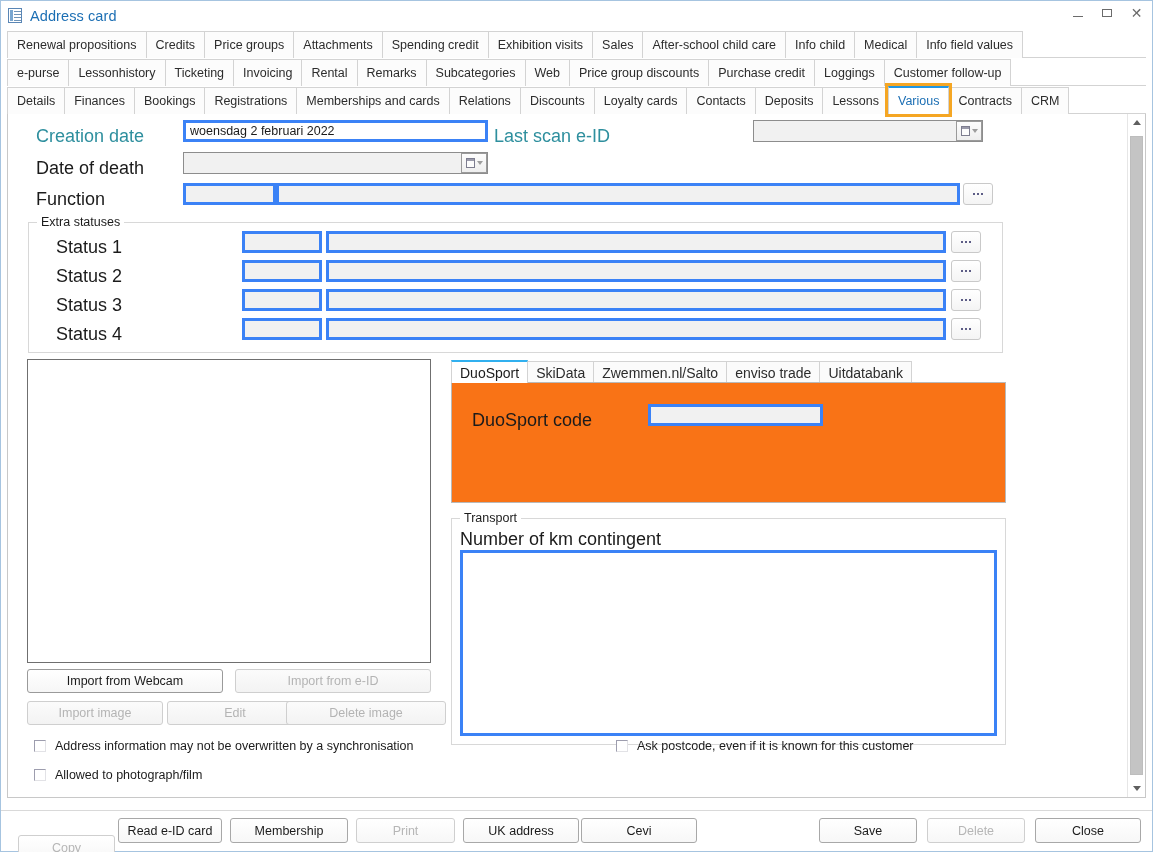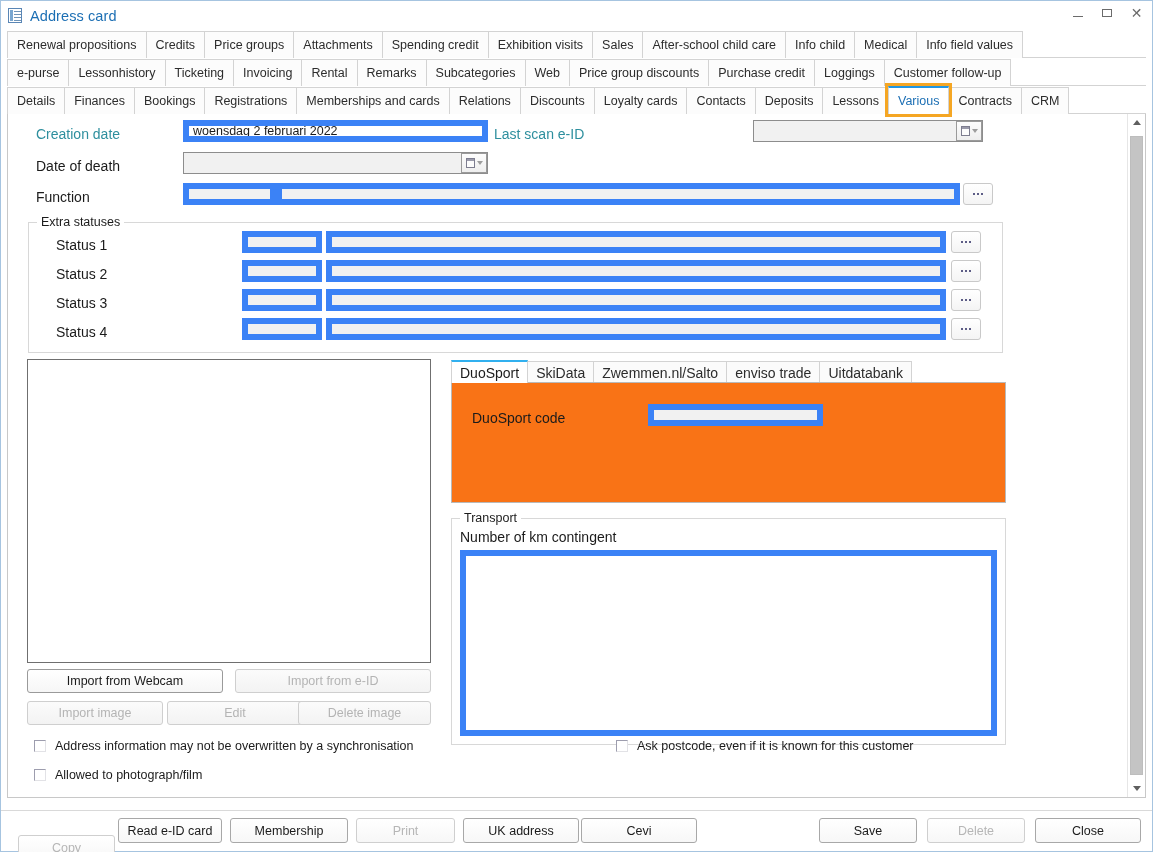--- a/index.html
+++ b/index.html
@@ -140,29 +140,29 @@
   }
   .canvas {
     position: absolute;
     left: 0; top: 0;
     width: 1120px; height: 684px;
   }
 
   
   .lbl {
     position: absolute;
-    font-size: 14px;
+    font-size: 18px;
     color: #1b1b1b;
     white-space: nowrap;
   }
   .lbl.teal { color: #2e8f9e; }
   .input {
     position: absolute;
     box-sizing: border-box;
-    border: 6px solid #3b82f6;
+    border: 3px solid #3b82f6;
     background: #f1f1f1;
     font-family: "Liberation Sans", sans-serif;
     font-size: 12.5px;
     color: #1b1b1b;
     padding: 0 4px;
     line-height: 20px;
     height: 22px;
     outline: none;
   }
   .input.white { background: #ffffff; }
@@ -516,21 +516,21 @@
             <i></i>
           </span>
       </div>
 
       <div class="photo-box" style="left:19px; top:245px; width:404px; height:304px;"></div>
 
       <div class="btn strong" style="left:19px; top:555px; width:196px;">Import from Webcam</div>
       <div class="btn disabled" style="left:227px; top:555px; width:196px;">Import from e-ID</div>
       <div class="btn disabled" style="left:19px; top:587px; width:136px;">Import image</div>
       <div class="btn disabled" style="left:159px; top:587px; width:136px;">Edit</div>
-      <div class="btn disabled" style="left:290px; top:587px; width:133px;">Delete image</div>
+      <div class="btn disabled" style="left:278px; top:587px; width:160px;">Delete image</div>
 
       <div class="inner-tabs" style="left:443px; top:246px;">
         <div class="itab active">DuoSport</div>
         <div class="itab">SkiData</div>
         <div class="itab">Zwemmen.nl/Salto</div>
         <div class="itab">enviso trade</div>
         <div class="itab">Uitdatabank</div>
       </div>
       <div class="inner-panel" style="left:443px; top:268px; width:555px; height:121px;">
         <span class="lbl" style="left:20px; top:27px;">DuoSport code</span>

